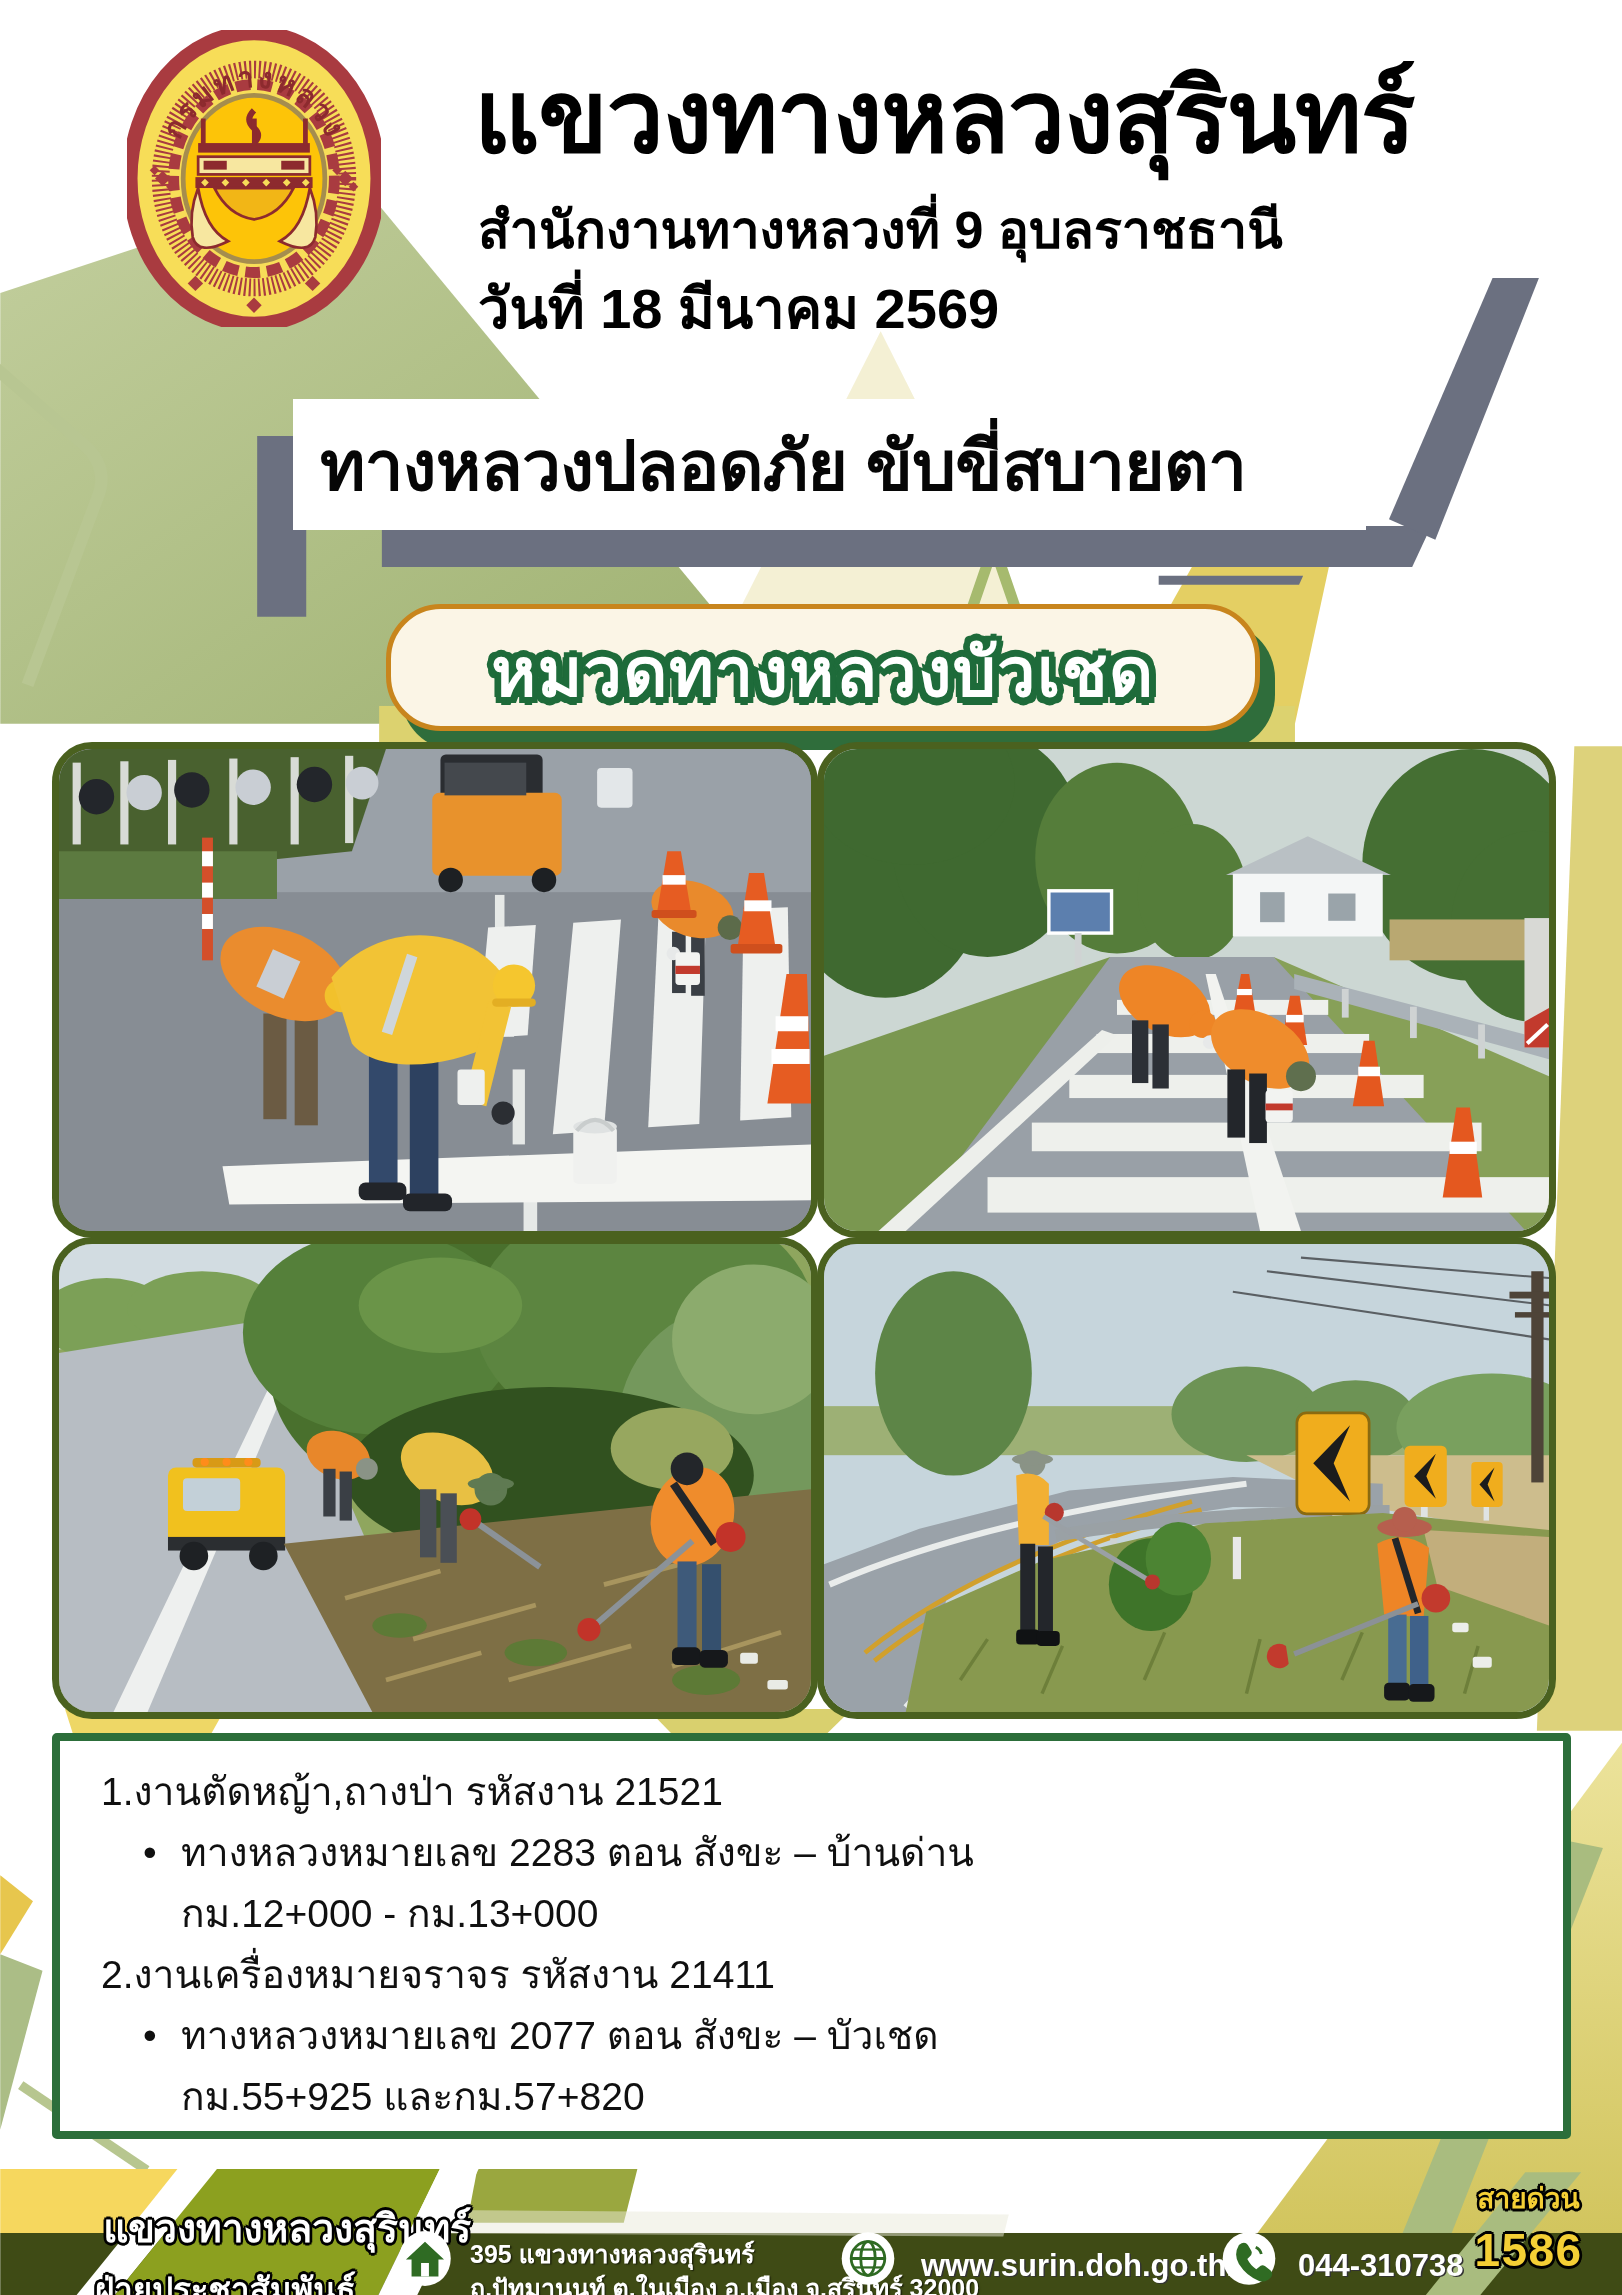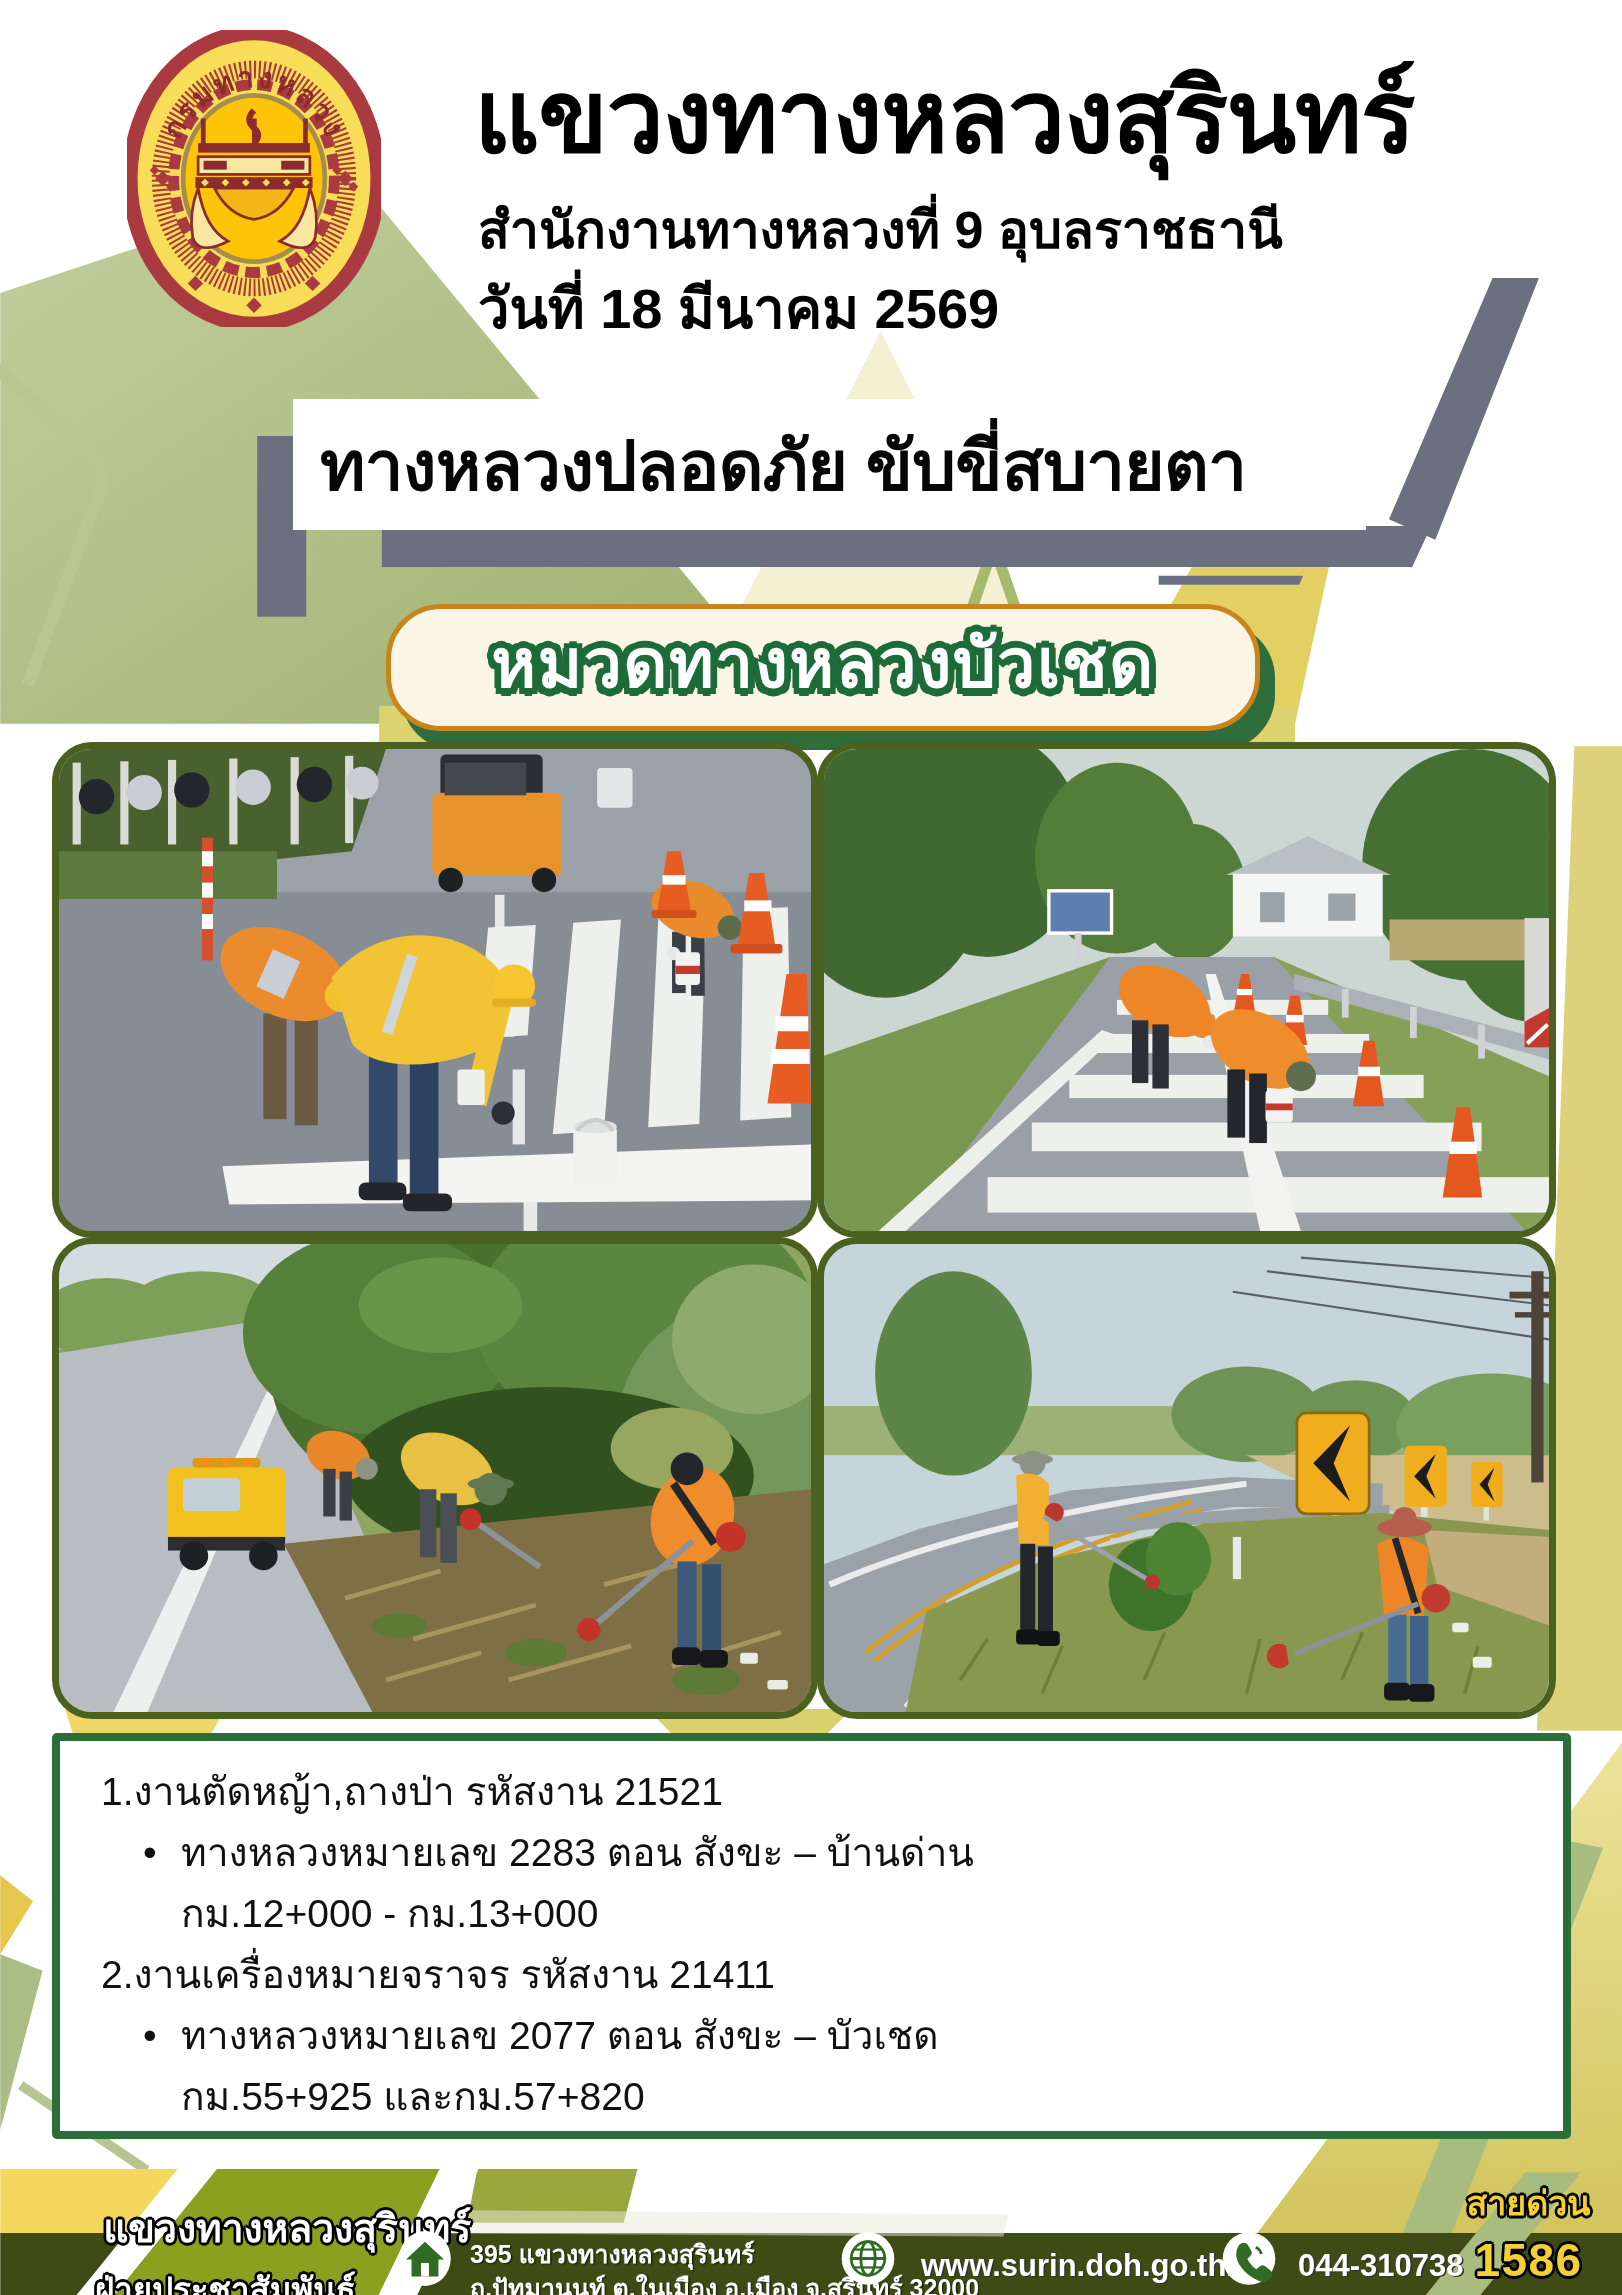--- a/index.html
+++ b/index.html
@@ -13,21 +13,21 @@
   #office-line{left:478px;top:188px;font-size:52px;font-weight:800;color:#000;}
   #date-line{left:478px;top:264px;font-size:56px;font-weight:800;color:#000;}
 
   
   #slogan-box{left:293px;top:399px;width:1073px;height:131px;background:#ffffff;}
   #slogan-text{left:27px;top:12.3px;font-size:69px;font-weight:800;color:#060606;letter-spacing:-0.7px;}
 
   
   #section-pill{left:386px;top:604px;width:864px;height:117px;background:#fbf5e6;
      border:5.5px solid #c8851d;border-radius:55px;box-shadow:15px 19px 0 0 #2f6d3b;
-     display:flex;align-items:flex-start;justify-content:center;}
+     display:flex;align-items:flex-end;justify-content:center;}
   #section-pill span{font-size:68px;font-weight:800;color:#ffffff;letter-spacing:1.4px;
      text-shadow:-5.5px -5.5px 0 #1e6b3a,5.5px -5.5px 0 #1e6b3a,-5.5px 5.5px 0 #1e6b3a,5.5px 5.5px 0 #1e6b3a,
                  -6.8px 0 0 #1e6b3a,6.8px 0 0 #1e6b3a,0 -6.8px 0 #1e6b3a,0 7.5px 0 #1e6b3a;}
 
   
   .photo{border:7.5px solid #4a611f;border-radius:40px;overflow:hidden;background:#9aa1a8;}
   .photo svg{display:block;width:100%;height:100%;}
   #photo1{left:52px;top:742px;width:752px;height:482px;}
   #photo2{left:817px;top:742px;width:725px;height:482px;}
   #photo3{left:52px;top:1237px;width:752px;height:468px;}
@@ -47,21 +47,21 @@
   #f-org{left:95px;top:2197px;color:#fff;font-weight:800;}
   #f-org .l1{font-size:39px;margin-left:8.2px;}
   #f-org .l2{font-size:33px;margin-top:4.1px;}
   #f-addr-txt{left:470px;top:2237px;color:#fff;font-size:25px;font-weight:700;line-height:34px;
               text-shadow:1.4px 1.4px 1.4px rgba(0,0,0,.55);}
   #f-web-txt{left:921px;top:2248px;color:#fff;font-size:31px;font-weight:700;
              text-shadow:1.4px 1.4px 0 #333;}
   #f-phone-txt{left:1298px;top:2248px;color:#fff;font-size:31px;font-weight:700;
              text-shadow:1.4px 1.4px 0 #333;}
   #f-hotline{left:1450px;top:2176px;width:157px;text-align:center;color:#f4cf35;font-weight:800;}
-  #f-hotline .l1{font-size:34px;}
+  #f-hotline .l1{font-size:28px;}
   #f-hotline .l2{font-size:46px;margin-top:2.7px;letter-spacing:1.4px;}
   .icon-badge{width:56px;height:63px;}
 </style>
 </head>
 <body>
 
 <div id="page">
 
   <svg class="abs" style="left:0;top:0;" width="1623" height="2295" viewBox="0 0 2381 3368">
     <defs>

